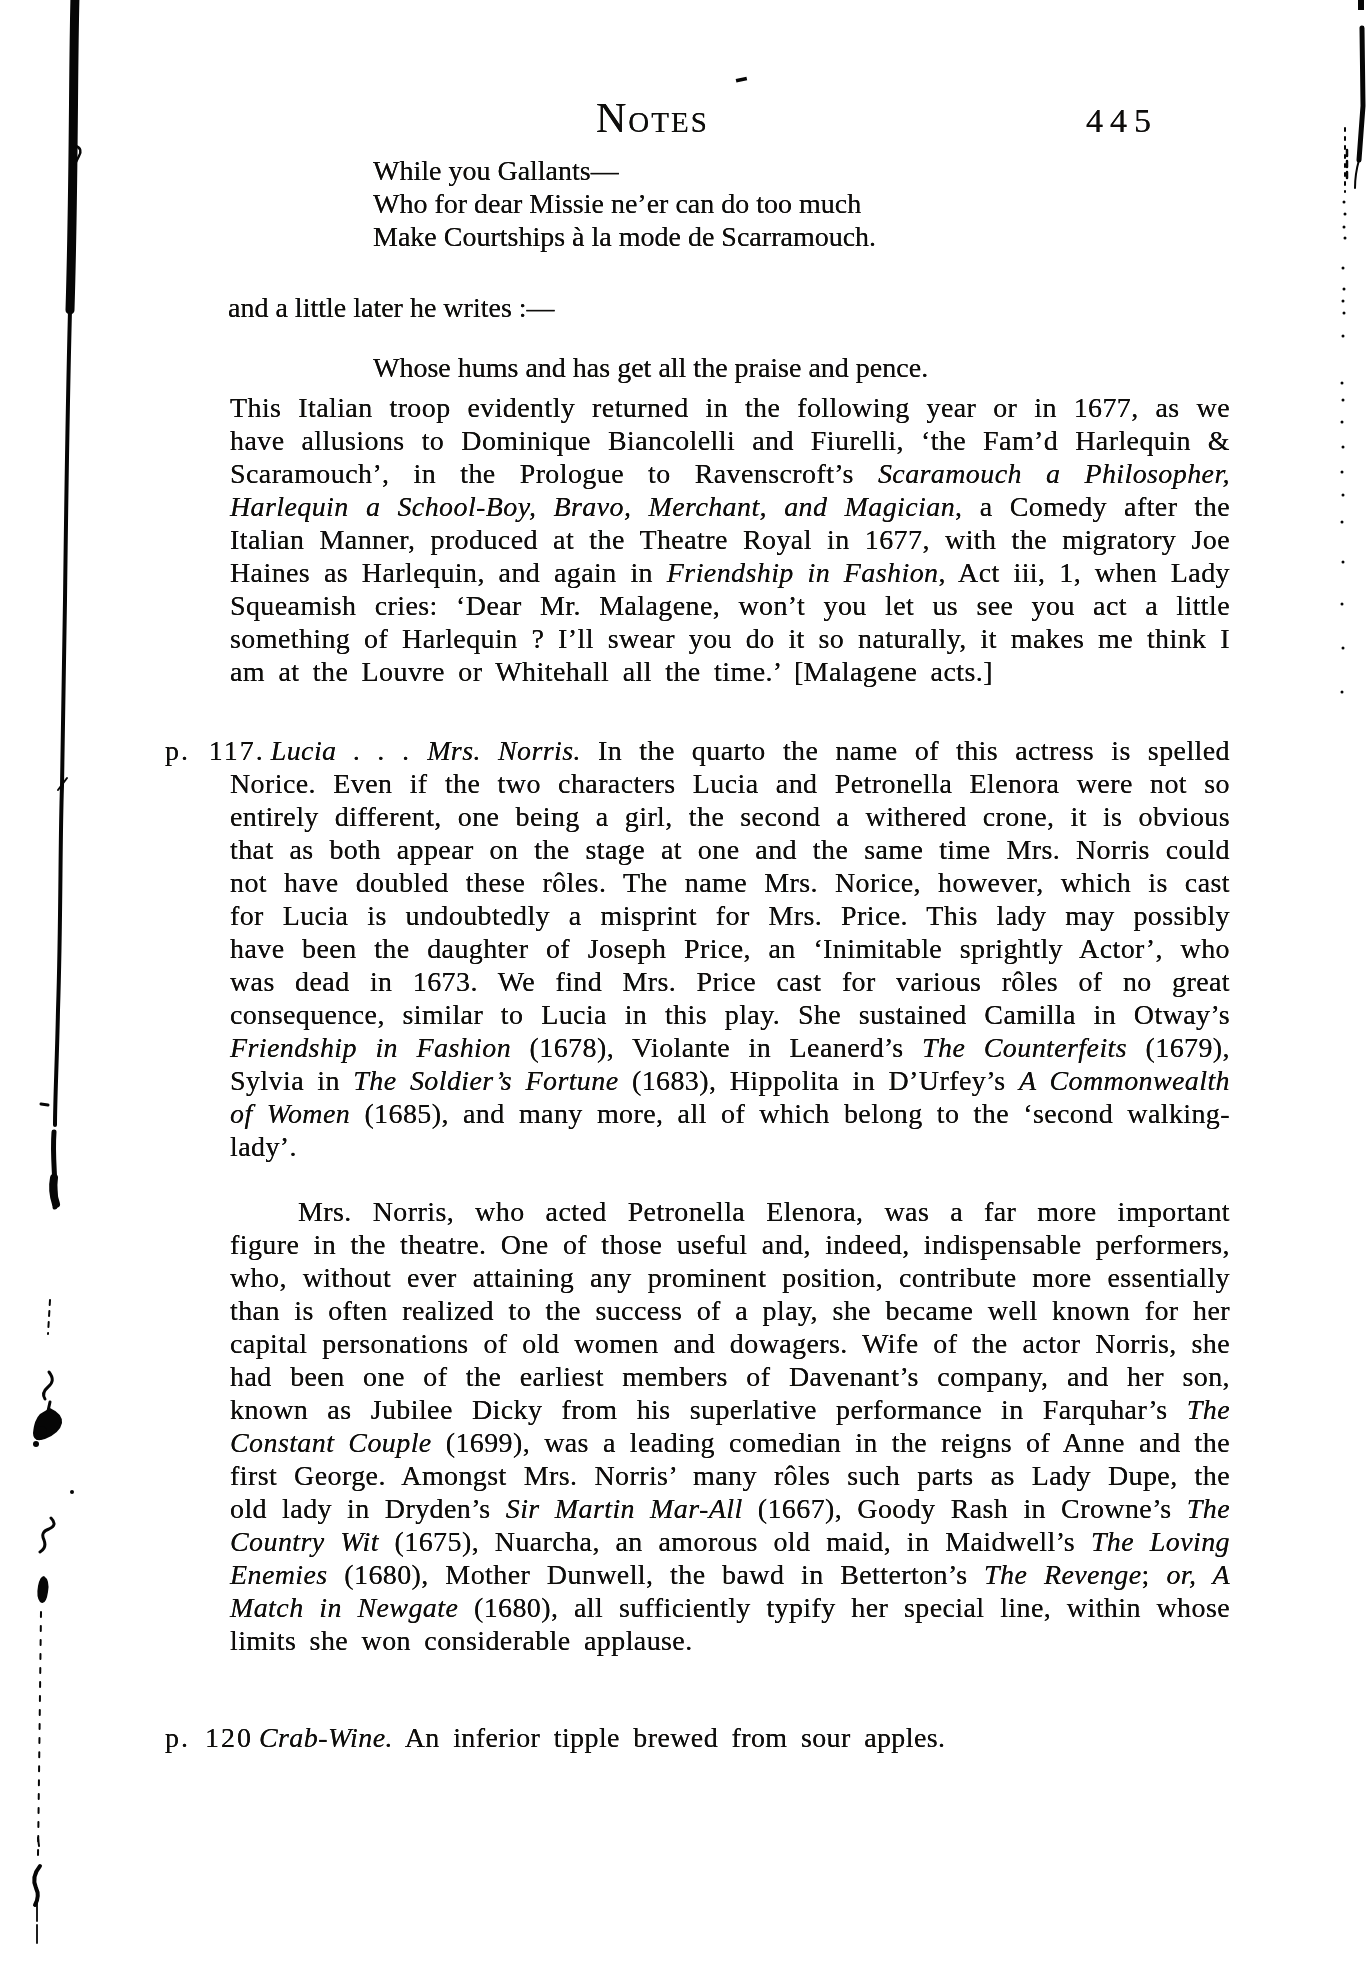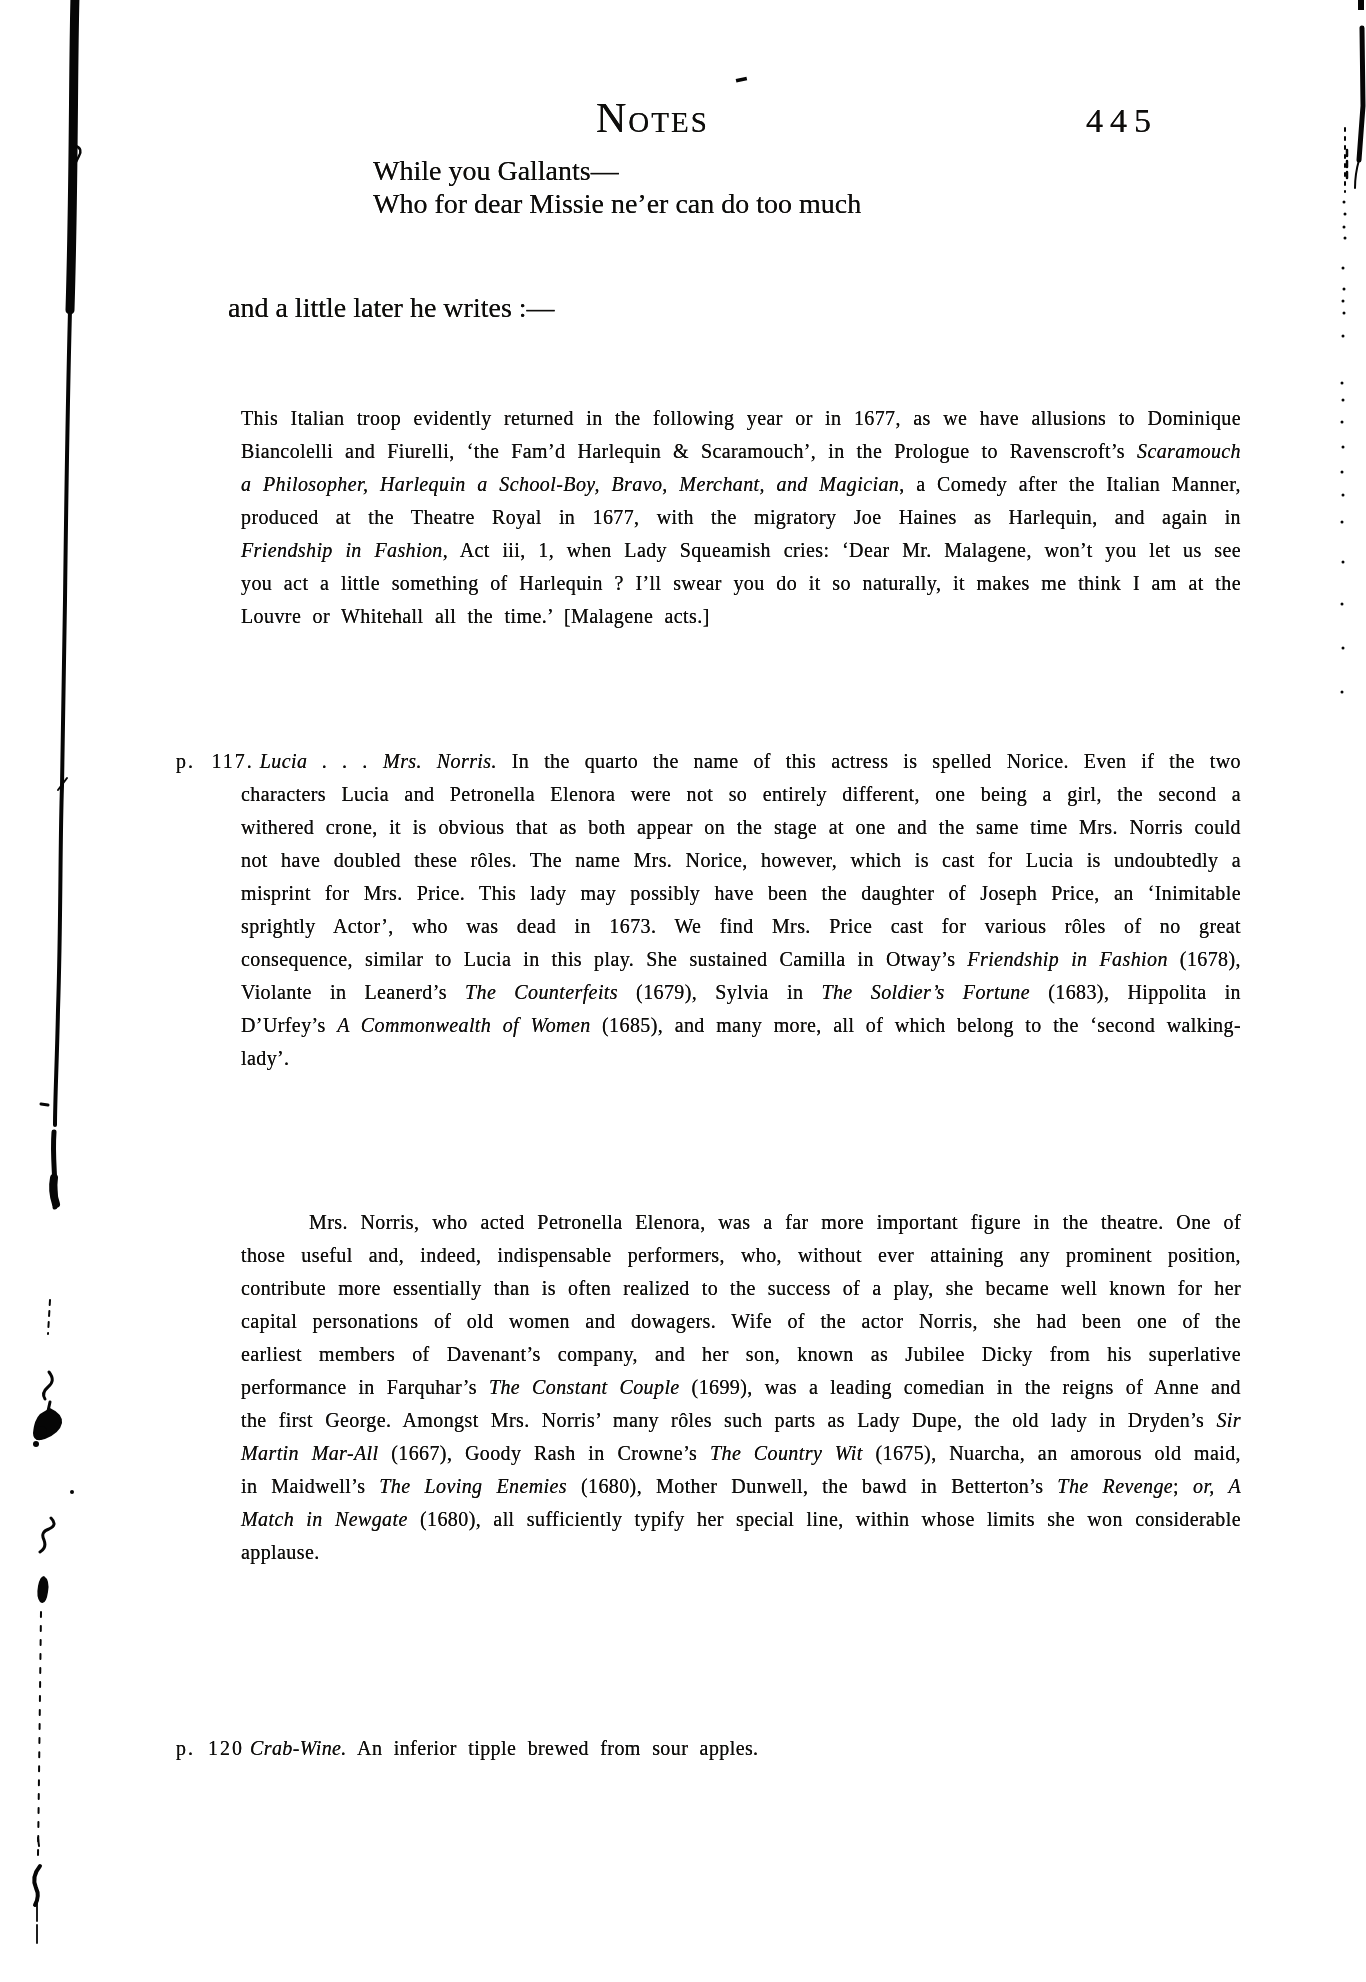--- a/index.html
+++ b/index.html
@@ -20,22 +20,22 @@
   }
   .verse{position:absolute;left:373px;}
   #verse-1{top:119px;}
   #verse-2{top:316px;}
   .verse-line{font-size:28px;line-height:33px;white-space:pre;}
   #interlude{
     position:absolute;left:228px;top:256px;
     font-size:28px;line-height:33px;
   }
   .body-block{
-    position:absolute;font-size:20px;line-height:33px;
-    text-align:justify;word-spacing:6px;letter-spacing:0.4px;margin:11px;
+    position:absolute;font-size:28px;line-height:33px;
+    text-align:justify;word-spacing:6px;letter-spacing:0.4px;margin:0;
   }
   #paragraph-1{left:230px;top:391px;width:1000px;}
   #paragraph-2{left:230px;top:1195px;width:1000px;text-indent:68px;}
   .note-block{
     left:165px;width:1065px;box-sizing:border-box;
     padding-left:65px;text-indent:-65px;
   }
   #note-p117{position:absolute;top:734px;}
   #note-p120{position:absolute;top:1721px;}
   .note-label{letter-spacing:2px;margin-right:6px;}
@@ -44,25 +44,27 @@
 </style>
 </head>
 <body>
 
 <div id="page-title" class="ink">Notes</div>
 <div id="page-number" class="ink">445</div>
 
 <div id="verse-1" class="verse ink">
     <div class="verse-line">While you Gallants—</div>
     <div class="verse-line">Who for dear Missie ne’er can do too much</div>
+    <div class="verse-line">Make Courtships à la mode de Scarramouch.</div>
   </div>
 
 <div id="interlude" class="ink">and a little later he writes :—</div>
 
 <div id="verse-2" class="verse ink">
+    <div class="verse-line">Whose hums and has get all the praise and pence.</div>
   </div>
 
 <p id="paragraph-1" class="body-block ink"><span>This Italian troop evidently returned in the following year or in 1677, as we have allusions to Dominique Biancolelli and Fiurelli, ‘the Fam’d Harlequin &amp; Scaramouch’, in the Prologue to Ravenscroft’s </span><span class="it">Scaramouch a Philosopher, Harlequin a School-Boy, Bravo, Merchant, and Magician</span><span>, a Comedy after the Italian Manner, produced at the Theatre Royal in 1677, with the migratory Joe Haines as Harlequin, and again in </span><span class="it">Friendship in Fashion</span><span>, Act iii, 1, when Lady Squeamish cries: ‘Dear Mr. Malagene, won’t you let us see you act a little something of Harlequin ? I’ll swear you do it so naturally, it makes me think I am at the Louvre or Whitehall all the time.’ [Malagene acts.]</span></p>
 
 <p id="note-p117" class="body-block note-block ink"><span class="note-label">p. 117.</span><span><span class="it">Lucia . . . Mrs. Norris.</span><span>  In the quarto the name of this actress is spelled Norice.  Even if the two characters Lucia and Petronella Elenora were not so entirely different, one being a girl, the second a withered crone, it is obvious that as both appear on the stage at one and the same time Mrs. Norris could not have doubled these rôles. The name Mrs. Norice, however, which is cast for Lucia is undoubtedly a misprint for Mrs. Price.  This lady may possibly have been the daughter of Joseph Price, an ‘Inimitable sprightly Actor’, who was dead in 1673.  We find Mrs. Price cast for various rôles of no great consequence, similar to Lucia in this play.  She sustained Camilla in Otway’s </span><span class="it">Friendship in Fashion</span><span> (1678), Violante in Leanerd’s </span><span class="it">The Counterfeits</span><span> (1679), Sylvia in </span><span class="it">The Soldier’s Fortune</span><span> (1683), Hippolita in D’Urfey’s </span><span class="it">A Commonwealth of Women</span><span> (1685), and many more, all of which belong to the ‘second walking-lady’.</span></span></p>
 
 <p id="paragraph-2" class="body-block ink"><span>Mrs. Norris, who acted Petronella Elenora, was a far more important figure in the theatre.  One of those useful and, indeed, indispensable performers, who, without ever attaining any prominent position, contribute more essentially than is often realized to the success of a play, she became well known for her capital personations of old women and dowagers.  Wife of the actor Norris, she had been one of the earliest members of Davenant’s company, and her son, known as Jubilee Dicky from his superlative performance in Farquhar’s </span><span class="it">The Constant Couple</span><span> (1699), was a leading comedian in the reigns of Anne and the first George.  Amongst Mrs. Norris’ many rôles such parts as Lady Dupe, the old lady in Dryden’s </span><span class="it">Sir Martin Mar-All</span><span> (1667), Goody Rash in Crowne’s </span><span class="it">The Country Wit</span><span> (1675), Nuarcha, an amorous old maid, in Maidwell’s </span><span class="it">The Loving Enemies</span><span> (1680), Mother Dunwell, the bawd in Betterton’s </span><span class="it">The Revenge</span><span>; </span><span class="it">or, A Match in Newgate</span><span> (1680), all sufficiently typify her special line, within whose limits she won considerable applause.</span></p>
 
 <p id="note-p120" class="body-block note-block ink"><span class="note-label">p. 120</span><span><span class="it">Crab-Wine.</span><span>  An inferior tipple brewed from sour apples.</span></span></p>
 

